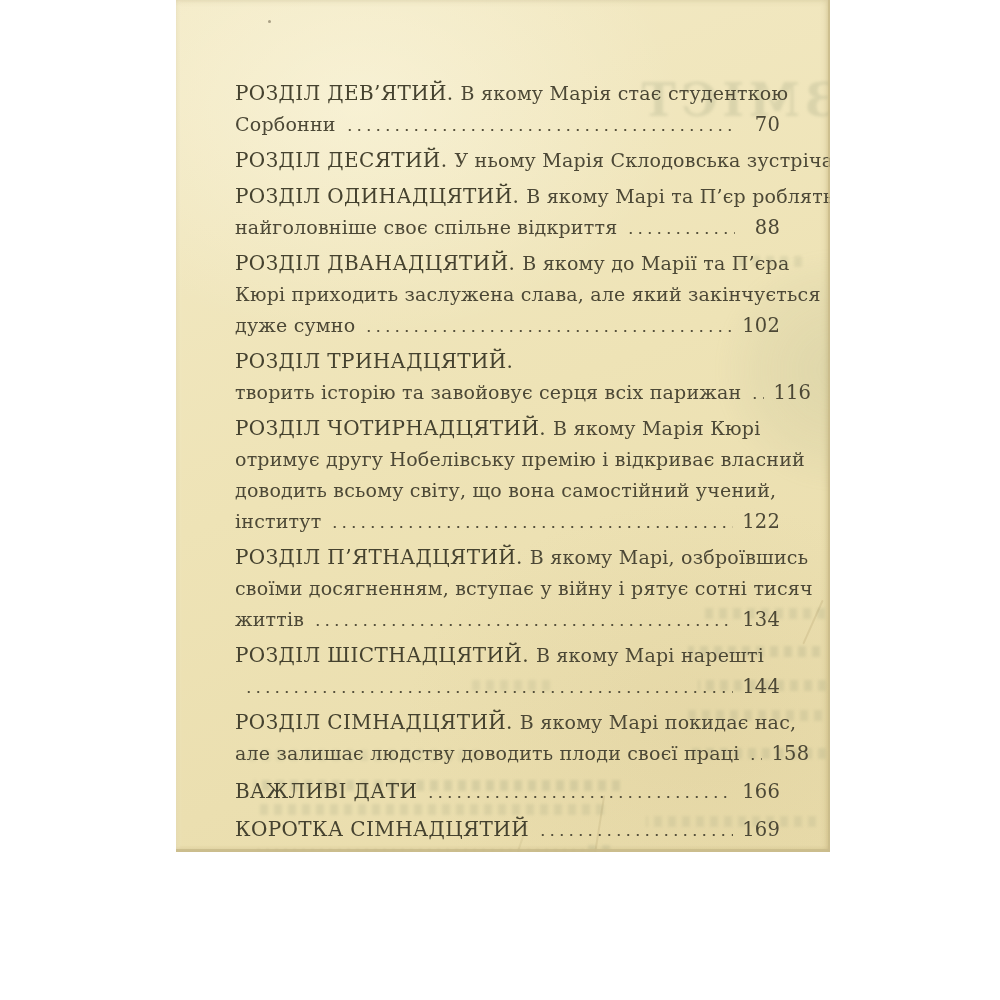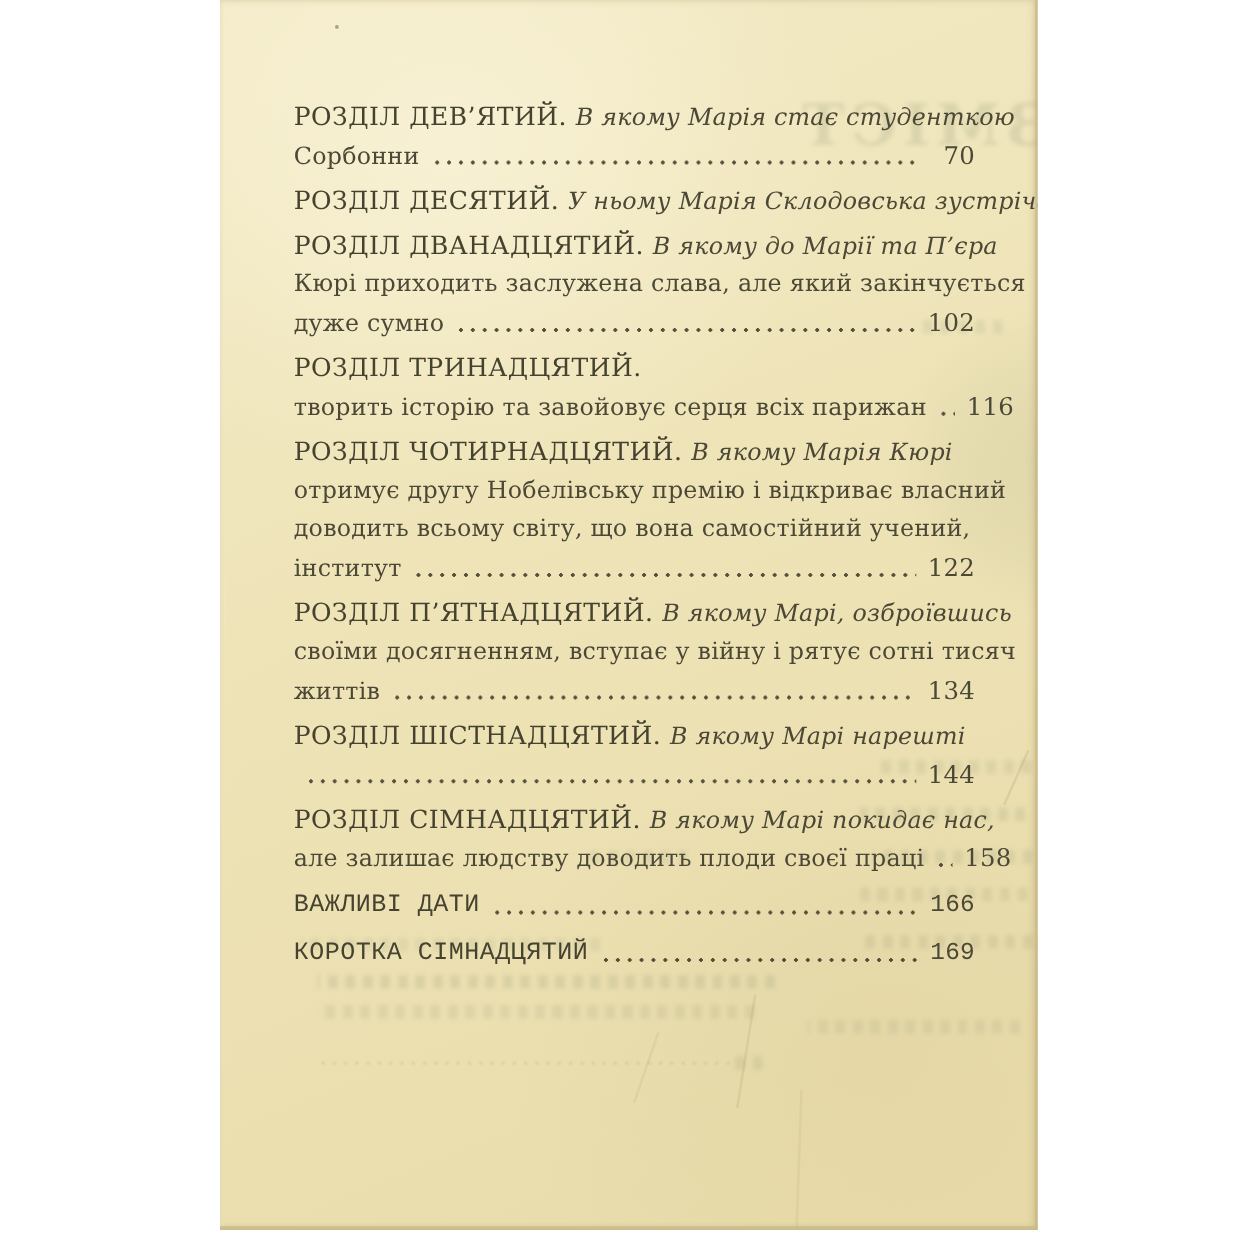--- a/index.html
+++ b/index.html
@@ -5,21 +5,21 @@
   html,body{margin:0;padding:0;}
   body{
     width:1000px;height:1000px;overflow:hidden;
     background:#ffffff;
     font-family:"DejaVu Serif","Liberation Serif",serif;
   }
   .scan{position:relative;width:1000px;height:1000px;background:#ffffff;}
 
   
   .paper{
-    position:absolute;left:176px;top:0;width:654px;height:984px;
+    position:absolute;left:176px;top:0;width:654px;height:852px;
     background:
       radial-gradient(ellipse 70% 40% at 28% 12%, rgba(255,252,235,.45), rgba(255,255,255,0) 70%),
       radial-gradient(ellipse 60% 35% at 80% 85%, rgba(205,185,130,.18), rgba(255,255,255,0) 75%),
       linear-gradient(158deg, var(--paper-light) 0%, var(--paper) 48%, var(--paper-dark) 100%);
     box-shadow:
       inset -3px 0 6px rgba(150,128,70,.28),
       inset 2px 0 4px rgba(255,250,230,.35),
       inset 0 -2px 4px rgba(150,128,70,.22);
     overflow:hidden;
   }
@@ -27,26 +27,26 @@
   .edge-bottom{position:absolute;left:0;bottom:0;width:100%;height:3px;background:var(--edge);opacity:.85;}
 
   
   .toc{
     position:absolute;left:59px;top:78px;width:545px;
     color:var(--ink);
     font-size:19px;line-height:31px;
     letter-spacing:.2px;
   }
   .entry{margin-bottom:5px;}
-  .entry:nth-last-child(-n+2){margin-top:7px;font-family:Liberation Mono, monospace;}
+  .entry:nth-last-child(-n+2){margin-top:7px;}
   .line{display:flex;align-items:baseline;white-space:nowrap;height:31px;}
   .head{
     font-size:20px;color:var(--ink-head);letter-spacing:.4px;flex:0 0 auto;
   }
-  .rest{margin-left:7px;flex:0 0 auto;font-style:italic;}
+  .rest{margin-left:7px;flex:0 0 auto;}
   .txt{flex:0 0 auto;text-align:right;}
   .leader{
     flex:1 1 14px;min-width:14px;height:8px;align-self:flex-end;
     margin:0 9px 6px 9px;
     background:radial-gradient(circle 1.5px at 50% 50%, var(--dot) 98%, rgba(0,0,0,0)) repeat-x left center/9.5px 8px;
   }
   .pg{flex:0 0 auto;min-width:36px;text-align:right;font-size:19.5px;color:var(--ink);}
 
   
   .ghost-title{
@@ -112,20 +112,31 @@
           </div>
         </div>
         <div class="entry">
           <div class="line">
             <span class="head">РОЗДІЛ ДЕСЯТИЙ.</span>
             <span class="rest">У ньому Марія Склодовська зустрічає</span>
           </div>
         </div>
         <div class="entry">
           <div class="line">
+            <span class="head">РОЗДІЛ ОДИНАДЦЯТИЙ.</span>
+            <span class="rest">В якому Марі та П’єр роблять</span>
+          </div>
+          <div class="line">
+            <span class="txt">найголовніше своє спільне відкриття</span>
+            <span class="leader"></span>
+            <span class="pg">88</span>
+          </div>
+        </div>
+        <div class="entry">
+          <div class="line">
             <span class="head">РОЗДІЛ ДВАНАДЦЯТИЙ.</span>
             <span class="rest">В якому до Марії та П’єра</span>
           </div>
           <div class="line">
             <span class="txt">Кюрі приходить заслужена слава, але який закінчується</span>
           </div>
           <div class="line">
             <span class="txt">дуже сумно</span>
             <span class="leader"></span>
             <span class="pg">102</span>

